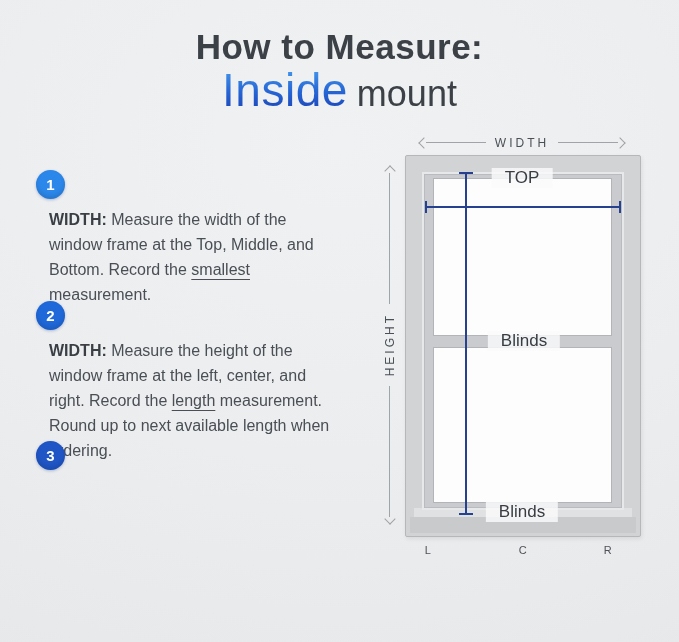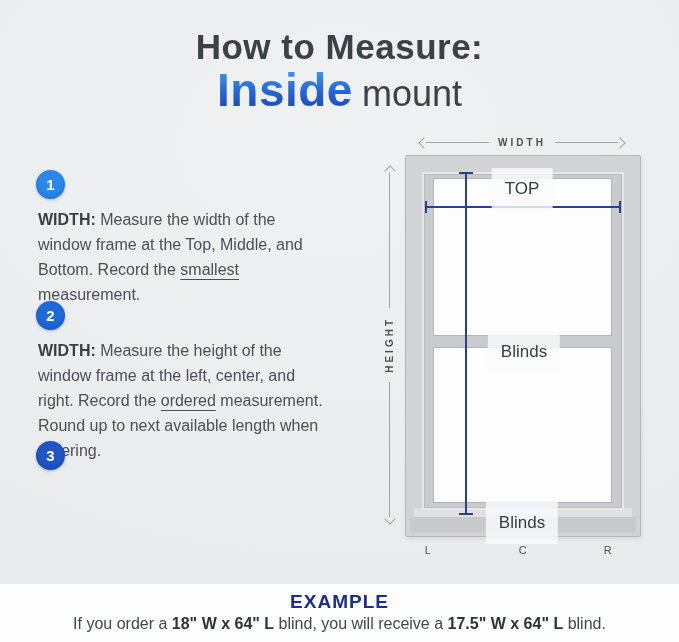--- a/index.html
+++ b/index.html
@@ -12,54 +12,54 @@
 
   
   .title-line1 {
     position:absolute; top:27px; left:0; width:100%; text-align:center;
     font-size:35px; font-weight:600; letter-spacing:.5px; color:var(--title-dark);
   }
   .title-line2 {
     position:absolute; top:63px; left:0; width:100%; text-align:center;
     color:var(--title-dark);
   }
-  .hl { font-size:46px; font-weight:700; color:#2563d4; letter-spacing:.5px; }
+  .hl { font-size:46px; font-weight:400; color:#2563d4; letter-spacing:.5px; }
   @supports ((-webkit-background-clip:text)) {
     .hl {
       background:linear-gradient(180deg, var(--hl-top) 0%, var(--hl-mid) 55%, var(--hl-bottom) 100%);
       -webkit-background-clip:text; background-clip:text; -webkit-text-fill-color:transparent;
     }
   }
   .hl-suffix { font-size:36px; font-weight:500; margin-left:9px;margin-top:39px; }
 
   
   .step { position:absolute; left:36px; }
   #step-1 { top:170px; } #step-2 { top:301px; } #step-3 { top:441px; }
   .badge {
     width:29px; height:29px; border-radius:50%; background:#2b87ea;
     display:flex; align-items:center; justify-content:center;
     color:#fff; font-size:15px; font-weight:700;
     box-shadow:0 1px 3px rgba(20,60,140,.30), inset 0 -3px 4px rgba(0,0,0,.12);
   }
-  .step p { margin:8px 0 0 2px; width:292px; font-size:16px; line-height:25px; color:var(--body-text); }
+  .step p { margin:8px 0 0 13px; width:292px; font-size:16px; line-height:25px; color:var(--body-text); }
   #step-3 p { width:346px; }
   .step b { font-weight:700; color:#3a3f45; }
   .u { text-decoration:underline; text-underline-offset:4px; text-decoration-thickness:1px; }
 
   
   .width-arrow { position:absolute; left:420px; top:136px; width:204px; height:13px; display:flex; align-items:center; }
   .height-arrow { position:absolute; left:383px; top:167px; width:13px; height:356px; display:flex; flex-direction:column; align-items:center; }
   .h-seg { flex:1; height:1px; background:var(--arrow-gray); }
   .v-seg { flex:1; width:1px; background:var(--arrow-gray); }
   .chev { width:7px; height:7px; border-left:1px solid var(--arrow-gray); border-bottom:1px solid var(--arrow-gray); flex:none; }
   .chev-left  { transform:rotate(45deg);   margin-right:-2px; }
   .chev-right { transform:rotate(225deg);  margin-left:-2px; }
   .chev-up    { transform:rotate(135deg);  margin-bottom:-2px; }
   .chev-down  { transform:rotate(-45deg);  margin-top:-2px; }
-  .arrow-label { font-size:10px; font-weight:700; letter-spacing:3px; color:var(--label-gray); padding:0 9px; }
+  .arrow-label { font-size:12px; font-weight:400; letter-spacing:3px; color:var(--label-gray); padding:0 9px; }
   .arrow-label.vertical { writing-mode:vertical-rl; transform:rotate(180deg); padding:9px 0; }
 
   
   .window {
     position:absolute; left:405px; top:155px; width:236px; height:382px;
     background:var(--frame-gray); border:1px solid #b6b7ba; border-radius:2px;
     box-shadow:1px 2px 4px rgba(0,0,0,.08); box-sizing:border-box;
   }
   .sill-light { position:absolute; left:8px; right:8px; bottom:19px; height:9px; background:#e0e1e3; }
   .sill-dark  { position:absolute; left:4px; right:4px; bottom:3px; height:16px; background:#c9cacc; }
@@ -68,21 +68,21 @@
     background:var(--sash-gray); border:2px solid #e7e8ea; box-sizing:border-box;
     box-shadow:inset 0 0 0 1px #b9bbbe;
   }
   .glass { position:absolute; background:#fdfdfe; border:1px solid #b3b4b7; box-sizing:border-box; }
   .glass-top    { left:9px; top:4px;   width:179px; height:158px; }
   .glass-bottom { left:9px; top:173px; width:179px; height:156px; }
 
   .win-label {
     position:absolute; transform:translateX(-50%);
     background:rgba(250,250,251,.82); color:#383d43;
-    padding:11px 13px; font-size:17px; line-height:20px; white-space:nowrap;
+    padding:0 13px; font-size:17px; line-height:20px; white-space:nowrap;
   }
   #label-top    { left:522px; top:168px; }
   #label-middle { left:524px; top:331px; }
   #label-bottom { left:522px; top:502px; }
 
   .vm { position:absolute; left:465px; top:172px; width:2px; height:343px; background:var(--measure-line); }
   .vm::before, .vm::after { content:""; position:absolute; left:-6px; width:14px; height:2px; background:var(--measure-line); }
   .vm::before { top:0; } .vm::after { bottom:0; }
   .hm { position:absolute; left:426px; top:206px; width:194px; height:2px; background:var(--measure-line); }
   .hm::before, .hm::after { content:""; position:absolute; top:-5px; width:2px; height:12px; background:var(--measure-line); }
@@ -108,21 +108,21 @@
   <div class="title-line1">How to Measure:</div>
   <div class="title-line2"><span class="hl">Inside</span><span class="hl-suffix">mount</span></div>
 
   <div class="step" id="step-1">
     <div class="badge" style="background: rgb(43, 135, 234);">1</div>
     <p><b>WIDTH:</b><span> Measure the width of the window frame at the Top, Middle, and Bottom. Record the </span><span class="u">smallest</span><span> measurement.</span></p>
   </div>
 
   <div class="step" id="step-2">
     <div class="badge" style="background: rgb(31, 104, 217);">2</div>
-    <p><b>WIDTH:</b><span> Measure the height of the window frame at the left, center, and right. Record the </span><span class="u">ordered</span><span> measurement. Round up to next available length when ordering.</span></p>
+    <p><b>WIDTH:</b><span> Measure the height of the window frame at the left, center, and right. Record the </span><span class="u">length</span><span> measurement. Round up to next available length when ordering.</span></p>
   </div>
 
   <div class="step" id="step-3">
     <div class="badge" style="background: rgb(31, 85, 197);">3</div>
   </div>
 
   <div class="width-arrow">
     <span class="chev chev-left"></span>
     <span class="h-seg"></span>
     <span class="arrow-label">WIDTH</span>
@@ -151,18 +151,14 @@
   <div class="hm"></div>
 
   <div class="win-label" id="label-top">TOP</div>
   <div class="win-label" id="label-middle">Blinds</div>
   <div class="win-label" id="label-bottom">Blinds</div>
 
   <div class="marker" id="marker-l">L</div>
   <div class="marker" id="marker-c">C</div>
   <div class="marker" id="marker-r">R</div>
 
-  <div class="example">
-    <h2>EXAMPLE</h2>
-    <p><span>If you order a </span><b>18" W x 64" L</b><span> blind, you will receive a </span><b>17.5" W x 64" L</b><span> blind.</span></p>
-  </div>
 
 </div>
 
 </body></html>

